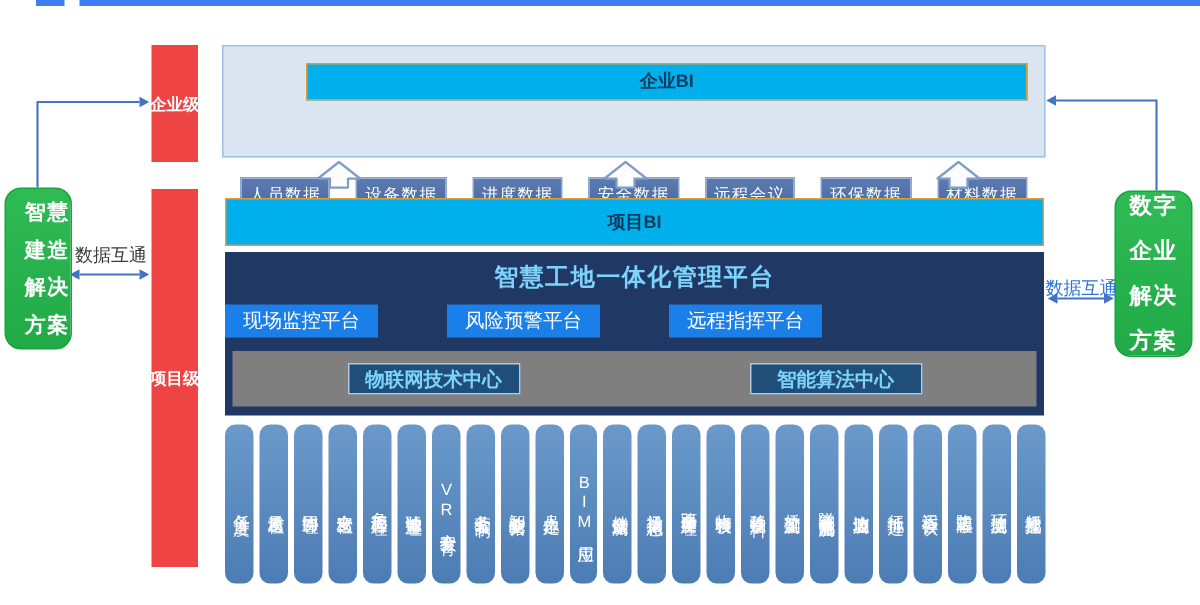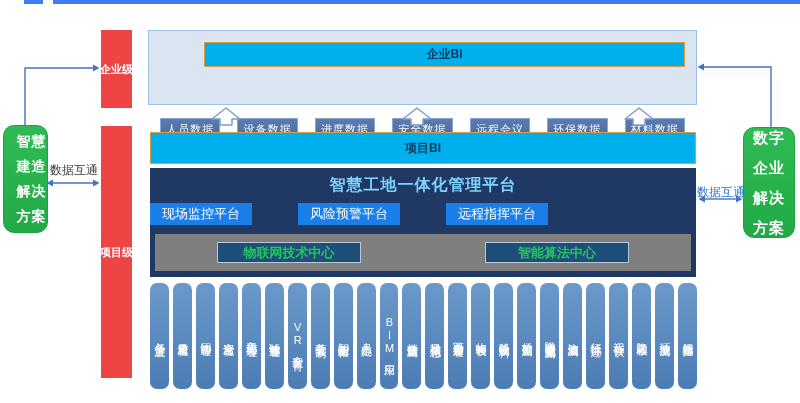--- a/index.html
+++ b/index.html
@@ -55,21 +55,21 @@
 
   
   .platform { position:absolute; left:150px; top:168px; width:546px; height:109px; background:#203864; }
   .platform-title { margin-top:7px; text-align:center; color:#7dd3fc; font-weight:bold; font-size:16px;
                     letter-spacing:1px; }
   .plat-row { position:absolute; left:0; right:0; top:35px; display:flex; gap:46px; }
   .plat-btn { min-width:100px; height:22px; padding:0 12px; background:#1a7fe9; color:#ffffff;
               font-size:13px; display:flex; align-items:center; justify-content:center; white-space:nowrap; }
   .center-bar { position:absolute; left:5px; right:5px; top:66px; height:37px; background:#7f7f7f;
                 display:flex; align-items:center; justify-content:space-around; }
-  .center-box { width:144px; height:21px; background:#1f4e79; border:1px solid #b9c8d8; color:#22c55e;
+  .center-box { width:115px; height:21px; background:#1f4e79; border:1px solid #b9c8d8; color:#7dd3fc;
                 font-size:13px; font-weight:bold; display:flex; align-items:center; justify-content:center;
                 white-space:nowrap; }
 
   
   .modules { position:absolute; left:150px; top:283px; width:547px; height:106px; display:flex; gap:4px; }
   .module { flex:1; background:linear-gradient(180deg,#6b99ca 0%,#4c7cb4 100%); border-radius:7px;
             color:#ffffff; font-size:11px; display:flex; align-items:center; justify-content:center;
             writing-mode:vertical-rl; text-orientation:upright; letter-spacing:1px; overflow:hidden; }
 </style>
 </head>

